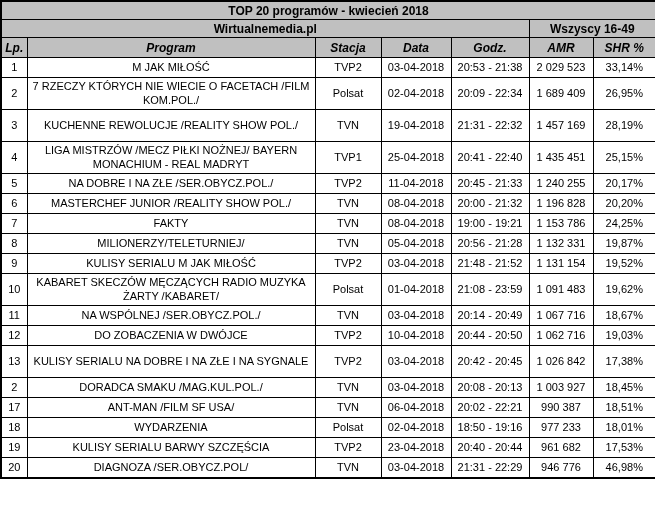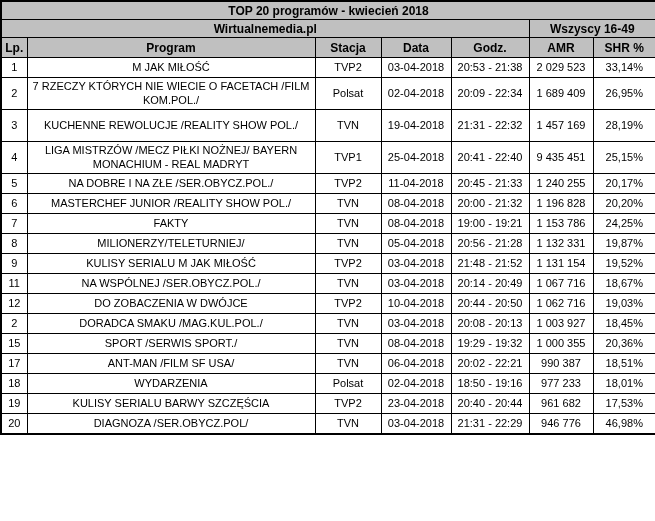--- a/index.html
+++ b/index.html
@@ -23,21 +23,21 @@
     color: #000000;
     overflow: hidden;
   }
   table.ratings thead th {
     background: var(--header-bg, #c0c0c0);
     font-weight: bold;
     font-size: 12px;
   }
   tr.title-row th { height: 17px; }
   tr.source-row th { height: 17px; margin-top: 12px; }
-  tr.colheader-row th { height: 19px; }
+  tr.colheader-row th { height: 19px; font-style: italic; }
   table.ratings tbody td {
     background: var(--body-bg, #ffffff);
     font-size: 11px;
     height: 19px;
     line-height: 1.2;
   }
   table.ratings tbody tr.tall td { height: 31px; }
   td.program-cell { padding: 0 4px; margin-left: 24px; }
 </style>
 </head>
@@ -98,21 +98,21 @@
         <td class="time-cell">21:31 - 22:32</td>
         <td class="amr-cell">1 457 169</td>
         <td class="shr-cell">28,19%</td>
       </tr>
       <tr class="tall">
         <td class="lp-cell">4</td>
         <td class="program-cell">LIGA MISTRZÓW /MECZ PIŁKI NOŻNEJ/ BAYERN MONACHIUM - REAL MADRYT</td>
         <td class="station-cell">TVP1</td>
         <td class="date-cell">25-04-2018</td>
         <td class="time-cell">20:41 - 22:40</td>
-        <td class="amr-cell">9 435 451</td>
+        <td class="amr-cell">1 435 451</td>
         <td class="shr-cell">25,15%</td>
       </tr>
       <tr>
         <td class="lp-cell">5</td>
         <td class="program-cell">NA DOBRE I NA ZŁE /SER.OBYCZ.POL./</td>
         <td class="station-cell">TVP2</td>
         <td class="date-cell">11-04-2018</td>
         <td class="time-cell">20:45 - 21:33</td>
         <td class="amr-cell">1 240 255</td>
         <td class="shr-cell">20,17%</td>
@@ -146,55 +146,64 @@
       </tr>
       <tr>
         <td class="lp-cell">9</td>
         <td class="program-cell">KULISY SERIALU M JAK MIŁOŚĆ</td>
         <td class="station-cell">TVP2</td>
         <td class="date-cell">03-04-2018</td>
         <td class="time-cell">21:48 - 21:52</td>
         <td class="amr-cell">1 131 154</td>
         <td class="shr-cell">19,52%</td>
       </tr>
+      <tr class="tall">
+        <td class="lp-cell">10</td>
+        <td class="program-cell">KABARET SKECZÓW MĘCZĄCYCH RADIO MUZYKA ŻARTY /KABARET/</td>
+        <td class="station-cell">Polsat</td>
+        <td class="date-cell">01-04-2018</td>
+        <td class="time-cell">21:08 - 23:59</td>
+        <td class="amr-cell">1 091 483</td>
+        <td class="shr-cell">19,62%</td>
+      </tr>
       <tr>
         <td class="lp-cell">11</td>
         <td class="program-cell">NA WSPÓLNEJ /SER.OBYCZ.POL./</td>
         <td class="station-cell">TVN</td>
         <td class="date-cell">03-04-2018</td>
         <td class="time-cell">20:14 - 20:49</td>
         <td class="amr-cell">1 067 716</td>
         <td class="shr-cell">18,67%</td>
       </tr>
       <tr>
         <td class="lp-cell">12</td>
         <td class="program-cell">DO ZOBACZENIA W DWÓJCE</td>
         <td class="station-cell">TVP2</td>
         <td class="date-cell">10-04-2018</td>
         <td class="time-cell">20:44 - 20:50</td>
         <td class="amr-cell">1 062 716</td>
         <td class="shr-cell">19,03%</td>
       </tr>
+      <tr class="tall">
+        <td class="lp-cell">13</td>
+        <td class="program-cell">KULISY SERIALU NA DOBRE I NA ZŁE I NA SYGNALE</td>
+        <td class="station-cell">TVP2</td>
+        <td class="date-cell">03-04-2018</td>
+        <td class="time-cell">20:42 - 20:45</td>
+        <td class="amr-cell">1 026 842</td>
+        <td class="shr-cell">17,38%</td>
+      </tr>
       <tr>
         <td class="lp-cell">2</td>
         <td class="program-cell">DORADCA SMAKU /MAG.KUL.POL./</td>
         <td class="station-cell">TVN</td>
         <td class="date-cell">03-04-2018</td>
         <td class="time-cell">20:08 - 20:13</td>
         <td class="amr-cell">1 003 927</td>
         <td class="shr-cell">18,45%</td>
-      </tr>
-      <tr>
-        <td class="lp-cell">15</td>
-        <td class="program-cell">SPORT /SERWIS SPORT./</td>
-        <td class="station-cell">TVN</td>
-        <td class="date-cell">08-04-2018</td>
-        <td class="time-cell">19:29 - 19:32</td>
-        <td class="amr-cell">1 000 355</td>
-        <td class="shr-cell">20,36%</td>
       </tr>
       <tr>
         <td class="lp-cell">17</td>
         <td class="program-cell">ANT-MAN /FILM SF USA/</td>
         <td class="station-cell">TVN</td>
         <td class="date-cell">06-04-2018</td>
         <td class="time-cell">20:02 - 22:21</td>
         <td class="amr-cell">990 387</td>
         <td class="shr-cell">18,51%</td>
       </tr>

